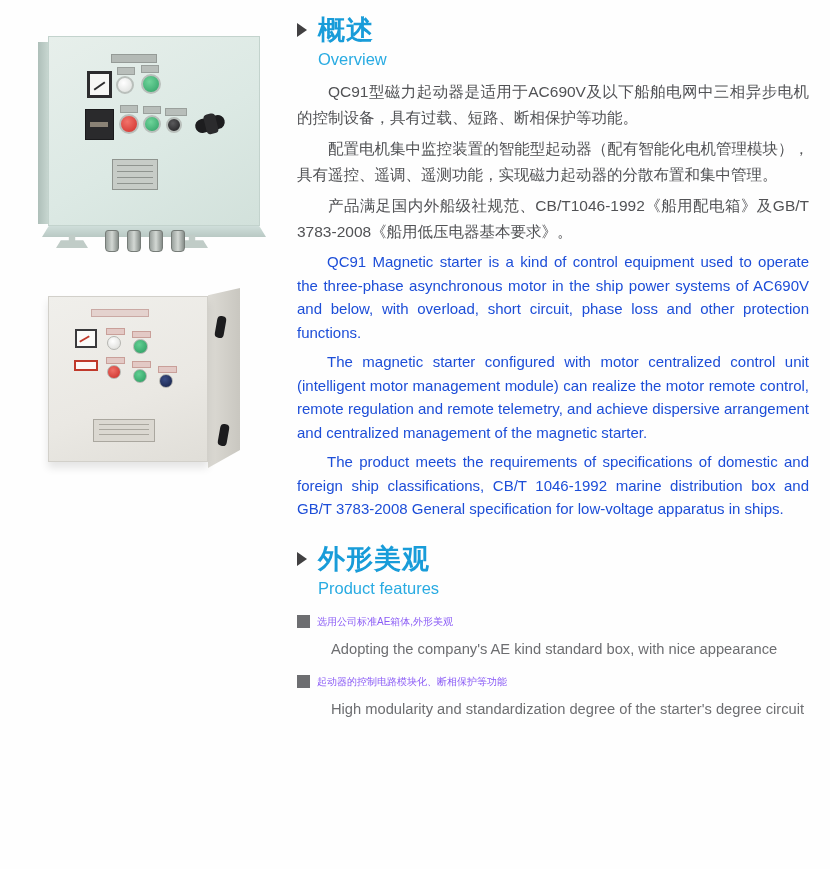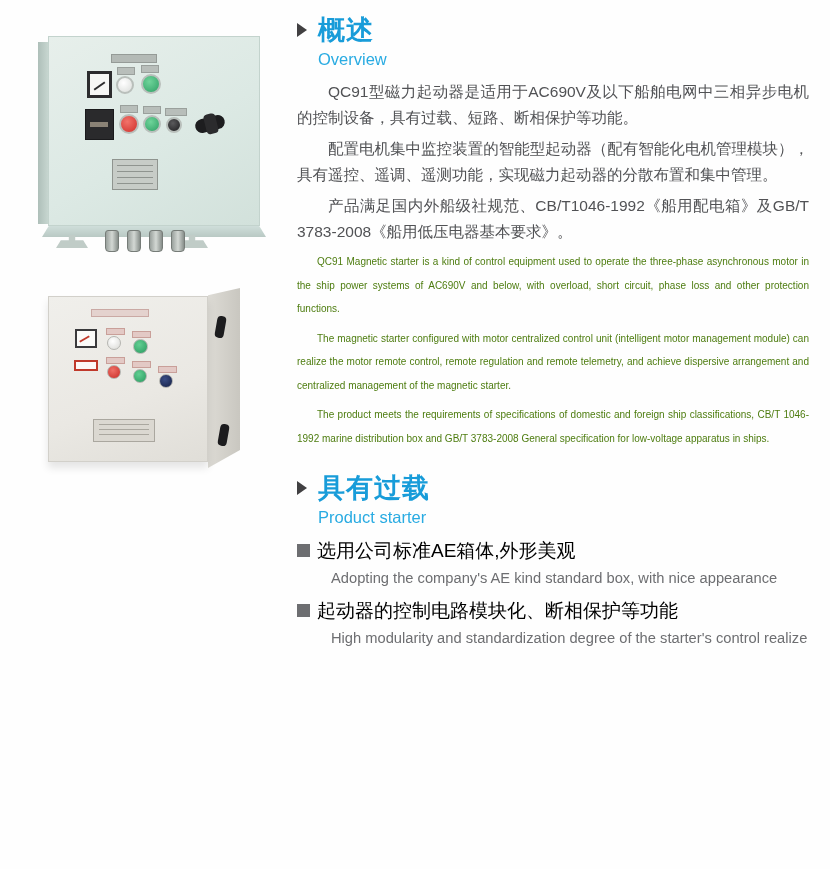--- a/index.html
+++ b/index.html
@@ -11,24 +11,24 @@
 
   
   .content{position:absolute;left:297px;top:12px;width:512px;}
   .sec-head{display:flex;align-items:center;margin:0 0 2px 0;}
   .arrow{width:0;height:0;border-left:10px solid #414042;border-top:7px solid transparent;
          border-bottom:7px solid transparent;margin-right:11px;}
   .sec-title{font-size:27px;font-weight:bold;color:#189cd9;letter-spacing:1px;}
   .sec-sub{margin:0 0 10px 21px;font-size:16.5px;color:#29abe2;}
   .zh-p{margin:3px 0 5px 0;font-size:15.5px;line-height:26px;color:#515255;
         text-align:justify;text-indent:2em;}
-  .en-p{margin:3px 0 6px 0;font-size:10px;line-height:23.5px;color:#4d7c0f;
+  .en-p{margin:3px 0 6px 0;font-size:15px;line-height:23.5px;color:#1d4ed8;
         text-align:justify;text-indent:2em;}
   .feat{margin-top:6px;}
-  .feat-zh{display:flex;align-items:flex-start;font-size:19px;line-height:27px;color:#000000;text-align:right;}
+  .feat-zh{display:flex;align-items:flex-start;font-size:10px;line-height:27px;color:#8b5cf6;text-align:right;}
   .bullet{flex:0 0 auto;width:13px;height:13px;background:#6d6e71;margin:7px 7px 0 0;}
   .feat-en{margin:2px 0 4px 34px;font-size:14.7px;line-height:25px;color:#6d6e71;text-align:left;}
   .gap{height:14px;}
 
   
   .photo1{position:absolute;left:28px;top:36px;width:244px;height:218px;}
   .c1-edge{position:absolute;left:10px;top:6px;width:11px;height:182px;
            background:linear-gradient(90deg,#aebfb9,#c9d8d2);}
   .c1-face{position:absolute;left:20px;top:0;width:212px;height:190px;
            background:linear-gradient(150deg,#e7efeb 0%,#dce9e4 55%,#d2e1db 100%);
@@ -177,37 +177,37 @@
     <p class="zh-p">产品满足国内外船级社规范、CB/T1046-1992《船用配电箱》及GB/T 3783-2008《船用低压电器基本要求》。</p>
 
     <p class="en-p">QC91 Magnetic starter is a kind of control equipment used to operate the three-phase asynchronous motor in the ship power systems of AC690V and below, with overload, short circuit, phase loss and other protection functions.</p>
     <p class="en-p">The magnetic starter configured with motor centralized control unit (intelligent motor management module) can realize the motor remote control, remote regulation and remote telemetry, and achieve dispersive arrangement and centralized management of the magnetic starter.</p>
     <p class="en-p">The product meets the requirements of specifications of domestic and foreign ship classifications, CB/T 1046-1992 marine distribution box and GB/T 3783-2008 General specification for low-voltage apparatus in ships.</p>
 
     <div class="gap"></div>
 
     <div class="sec-head">
       <span class="arrow"></span>
-      <span class="sec-title">具有过载</span>
-    </div>
-    <div class="sec-sub">Product starter</div>
+      <span class="sec-title">外形美观</span>
+    </div>
+    <div class="sec-sub">Product features</div>
 
     <div class="feat">
       <div class="feat-zh">
         <span class="bullet"></span>
         <span>选用公司标准AE箱体,外形美观</span>
       </div>
       <div class="feat-en">Adopting the company's AE kind standard box, with nice appearance</div>
     </div>
 
     <div class="feat">
     </div>
 
     <div class="feat">
       <div class="feat-zh">
         <span class="bullet"></span>
         <span>起动器的控制电路模块化、断相保护等功能</span>
       </div>
-      <div class="feat-en">High modularity and standardization degree of the starter's control realize</div>
+      <div class="feat-en">High modularity and standardization degree of the starter's degree circuit</div>
     </div>
 
   </div>
 </div>
 
 </body></html>

